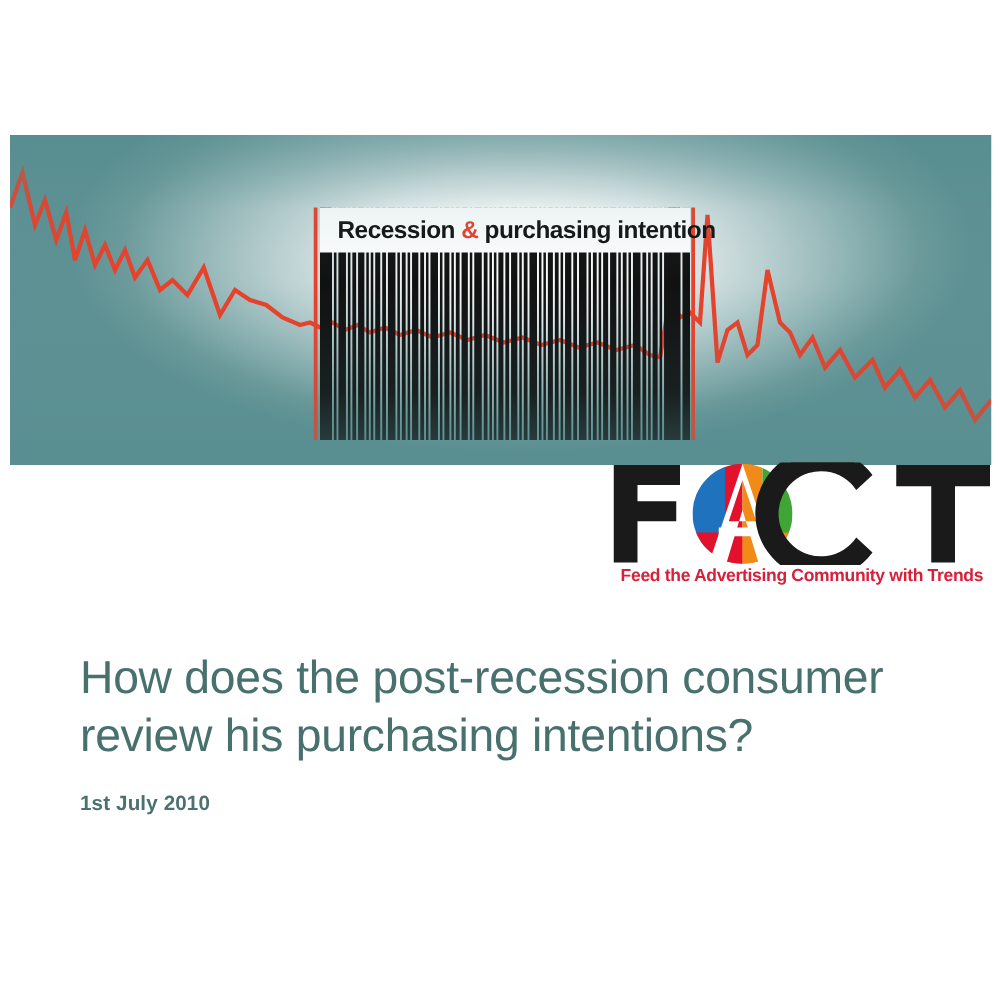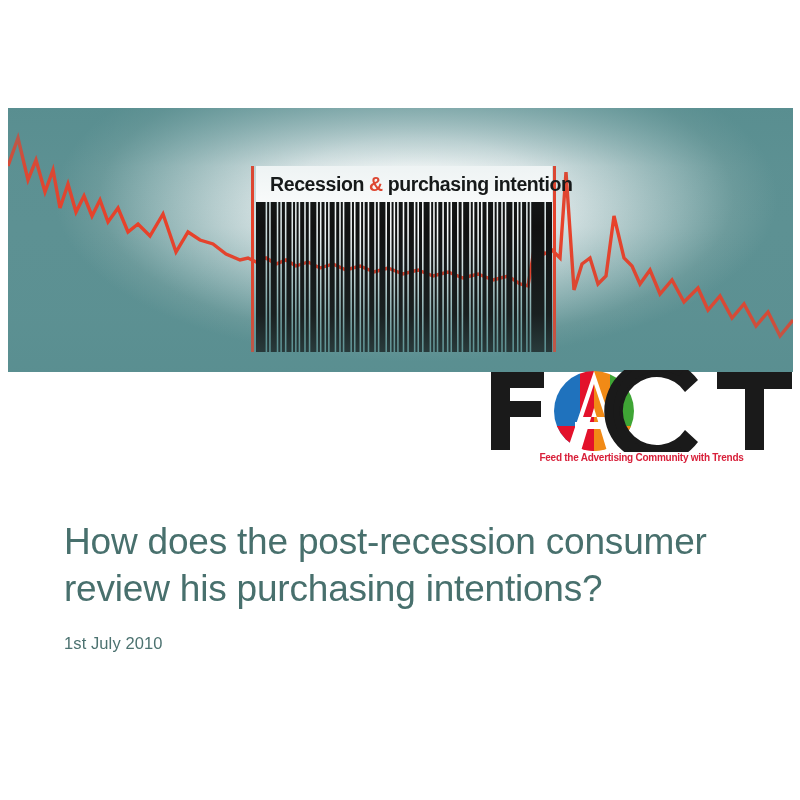--- a/index.html
+++ b/index.html
@@ -129,21 +129,21 @@
     width: 305px;
     height: 82px;
   }
   #fact-tagline {
     position: absolute;
     left: 0;
     top: 82px;
     width: 305px;
     font-family: "Liberation Sans", sans-serif;
     font-weight: bold;
-    font-size: 10px;
+    font-size: 14px;
     letter-spacing: -0.25px;
     color: #d8203a;
     white-space: nowrap;
     text-align: center;
   }
 
   
   #title-block {
     position: absolute;
     left: 32px;
@@ -157,21 +157,21 @@
     font-weight: normal;
     font-size: 37px;
     line-height: 47px;
     color: #48706d;
     letter-spacing: -0.2px;
   }
   #slide-date {
     margin: 0;
     padding-top: 22px;
     font-family: "Liberation Sans", sans-serif;
-    font-weight: normal;
+    font-weight: bold;
     font-size: 16.5px;
     color: #4c7270;
     letter-spacing: 0.1px;
   }
 </style>
 </head>
 <body>
 
 <div id="hero-banner">
 

